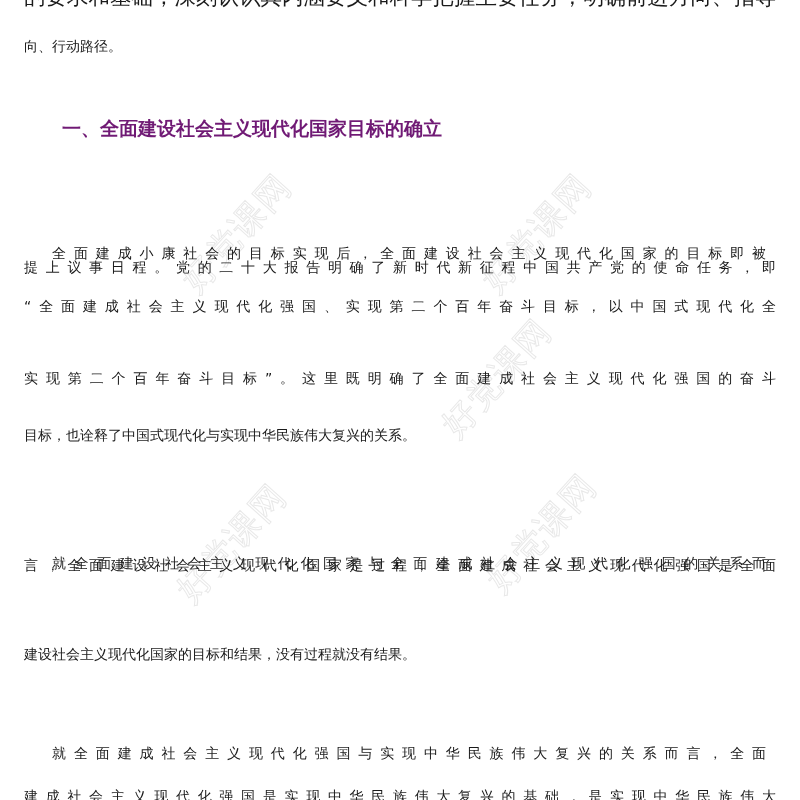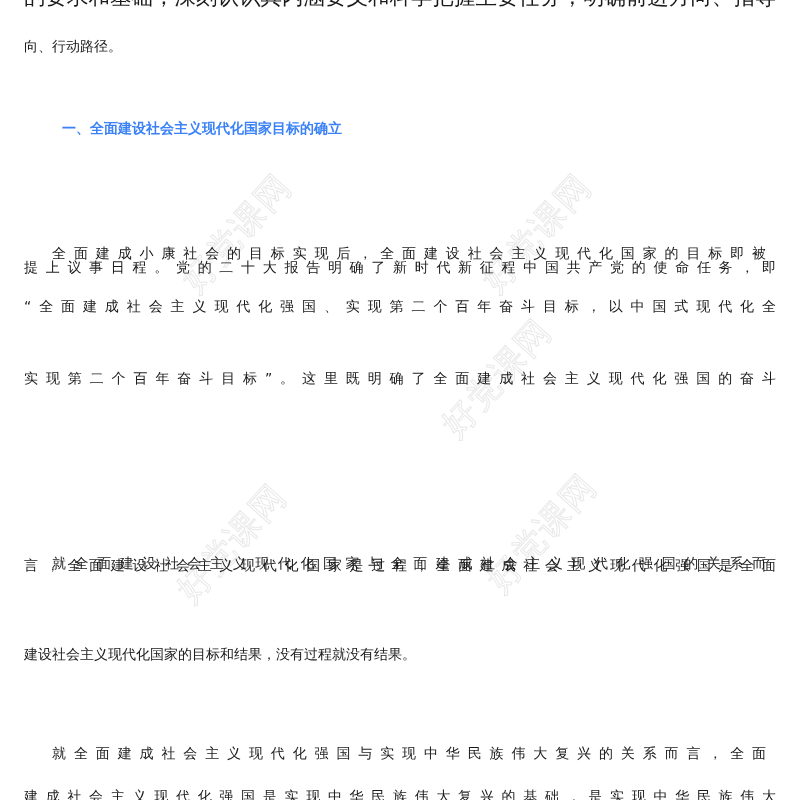--- a/index.html
+++ b/index.html
@@ -37,25 +37,25 @@
       text-align-last: left;
     }
     .line.indent {
       left: 52px;
       width: 714px;
       margin-top: 48px;
     }
     .heading {
       position: absolute;
       left: 62px;
-      font-size: 14px;
+      font-size: 19px;
       font-weight: bold;
       line-height: 30px;
       white-space: nowrap;
-      color: #3b82f6;
+      color: #701a75;
     }
     .cutoff {
       position: absolute;
       left: 24px;
       top: -18px;
       width: 752px;
       font-size: 21.5px;
       line-height: 30px;
       white-space: nowrap;
       color: #1a1a1a;
@@ -92,20 +92,21 @@
   <div class="cutoff">的要求和基础，深刻认识其内涵要义和科学把握主要任务，明确前进方向、指导</div>
 
   <div class="line last" style="top:31px;">向、行动路径。</div>
 
   <div class="heading" style="top:113px;">一、全面建设社会主义现代化国家目标的确立</div>
 
   <div class="line indent" style="top:190px;">全面建成小康社会的目标实现后，全面建设社会主义现代化国家的目标即被</div>
   <div class="line" style="top:252px;">提上议事日程。党的二十大报告明确了新时代新征程中国共产党的使命任务，即</div>
   <div class="line" style="top:291px;">“全面建成社会主义现代化强国、实现第二个百年奋斗目标，以中国式现代化全</div>
   <div class="line" style="top:363px;">实现第二个百年奋斗目标”。这里既明确了全面建成社会主义现代化强国的奋斗</div>
+  <div class="line last" style="top:420px;">目标，也诠释了中国式现代化与实现中华民族伟大复兴的关系。</div>
 
   <div class="line indent" style="top:500px;">就全面建设社会主义现代化国家与全面建成社会主义现代化强国的关系而</div>
   <div class="line" style="top:550px;">言，全面建设社会主义现代化国家是过程，全面建成社会主义现代化强国是全面</div>
   <div class="line last" style="top:607px;margin-top:32px;">建设社会主义现代化国家的目标和结果，没有过程就没有结果。</div>
 
   <div class="line indent" style="top:690px;">就全面建成社会主义现代化强国与实现中华民族伟大复兴的关系而言，全面</div>
   <div class="line" style="top:745px;margin-top:36px;">建成社会主义现代化强国是实现中华民族伟大复兴的基础，是实现中华民族伟大</div>
 
 </div>
 

